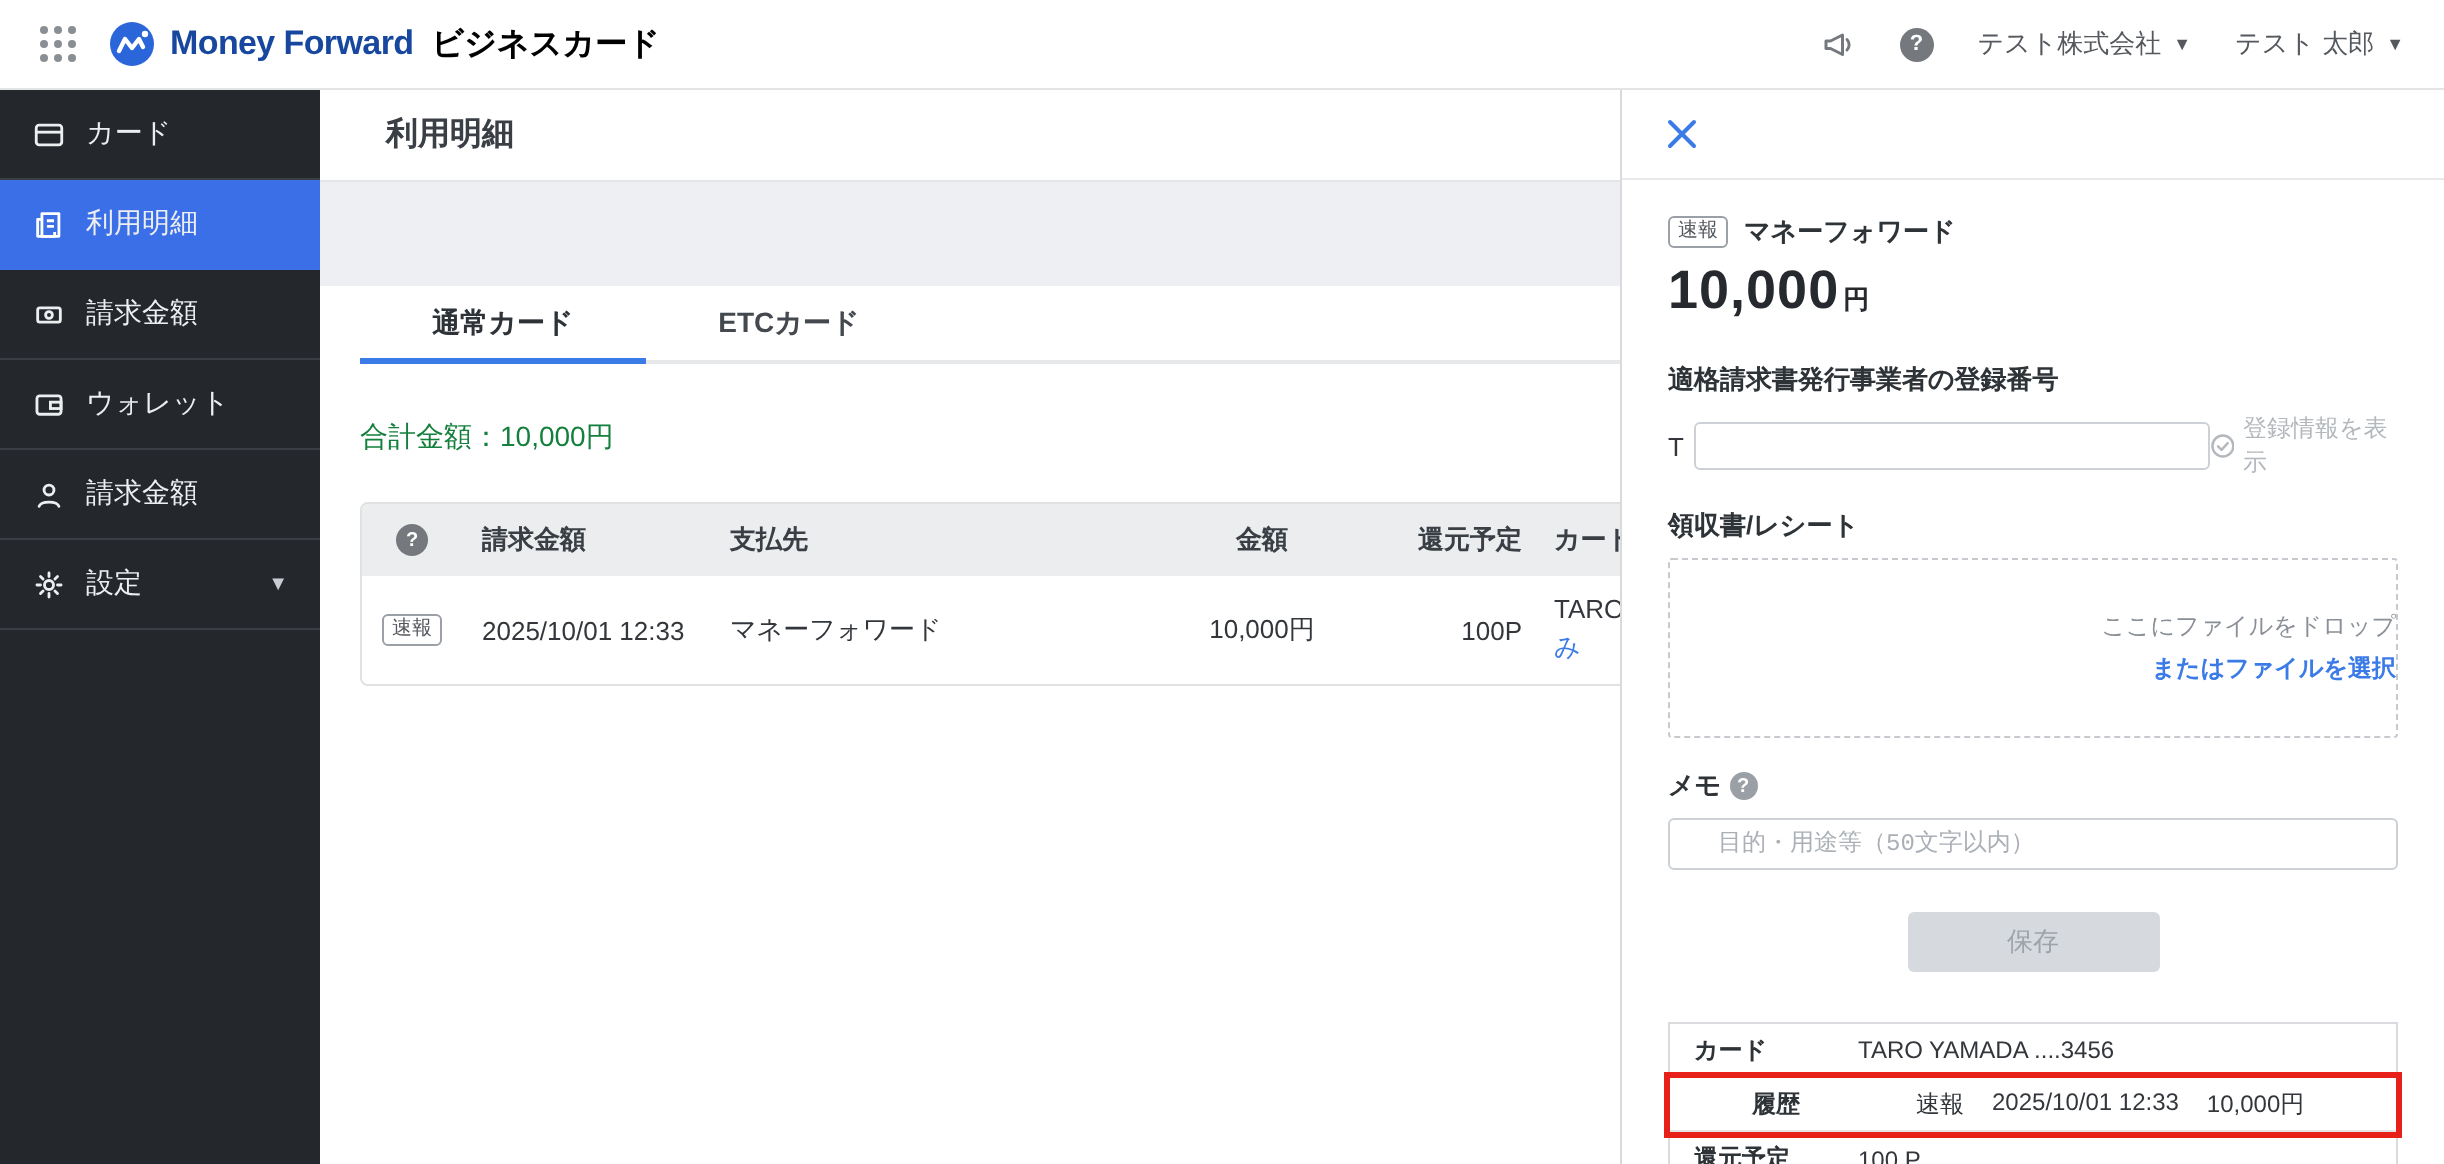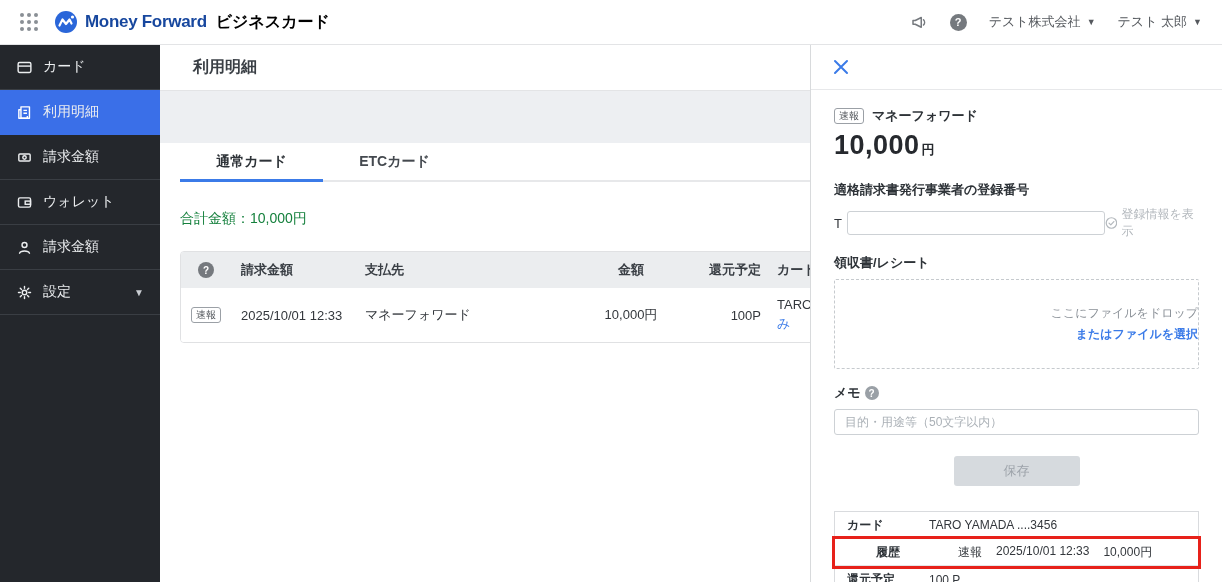--- a/index.html
+++ b/index.html
@@ -71,21 +71,21 @@
   .amount-unit { font-size:13px; font-weight:bold; color:#26292e; margin-left:2px; }
   .field-label { margin-top:20px; font-size:13px; font-weight:bold; color:#2e3338; display:flex; align-items:center; gap:4px; }
   .invoice-row { margin-top:7px; display:flex; align-items:center; }
   .invoice-prefix { font-size:13px; color:#33373c; margin-right:5px; }
   .invoice-input { width:278px; height:24px; border:1px solid #cdd1d5; border-radius:3px; font-size:12px; padding:0 6px; }
   .show-reg { margin-left:auto; display:flex; align-items:center; gap:4px; font-size:12px; color:#b3b8bd; cursor:default; }
   .dropzone { margin-top:7px; height:90px; border:1px dashed #c6cacE; border-radius:2px; display:flex; flex-direction:column;
               align-items:flex-end; justify-content:center; gap:4px; background:#fff; }
   .dz-line1 { font-size:12px; color:#8a9097; }
   .dz-line2 { font-size:12px; font-weight:bold; color:#3b7be8; cursor:pointer; }
-  .memo-input { margin-top:7px; width:100%; height:26px; border:1px solid #cdd1d5; border-radius:3px; font-size:12px; padding:0 10px; }
+  .memo-input { margin-top:7px; width:100%; height:26px; border:1px solid #cdd1d5; border-radius:3px; font-size:12px; padding:0 24px;font-family:Liberation Mono, monospace; }
   .memo-input::placeholder, .invoice-input::placeholder { color:#aab0b6; }
   .save-btn { display:block; margin:21px auto 0; width:126px; height:30px; background:#d6dade; color:#9da3aa;
               border:none; border-radius:3px; font-size:13px; cursor:default; }
   .details-box { margin-top:25px; border:1px solid #d9dbde; }
   .drow { display:flex; align-items:center; height:27px; padding:0 12px; font-size:12px; border-bottom:1px solid #e4e5e7; background:#fff; }
   .drow:last-child { border-bottom:none; }
   .drow .dlabel { width:82px; font-weight:bold; color:#2e3338; }
   .drow .dvalue { color:#33373c; }
   .drow.highlight { position:relative; z-index:2; box-shadow:0 0 0 3px #e7211a;padding-left:41px; }
   .hist-parts { display:flex; gap:14px; }

